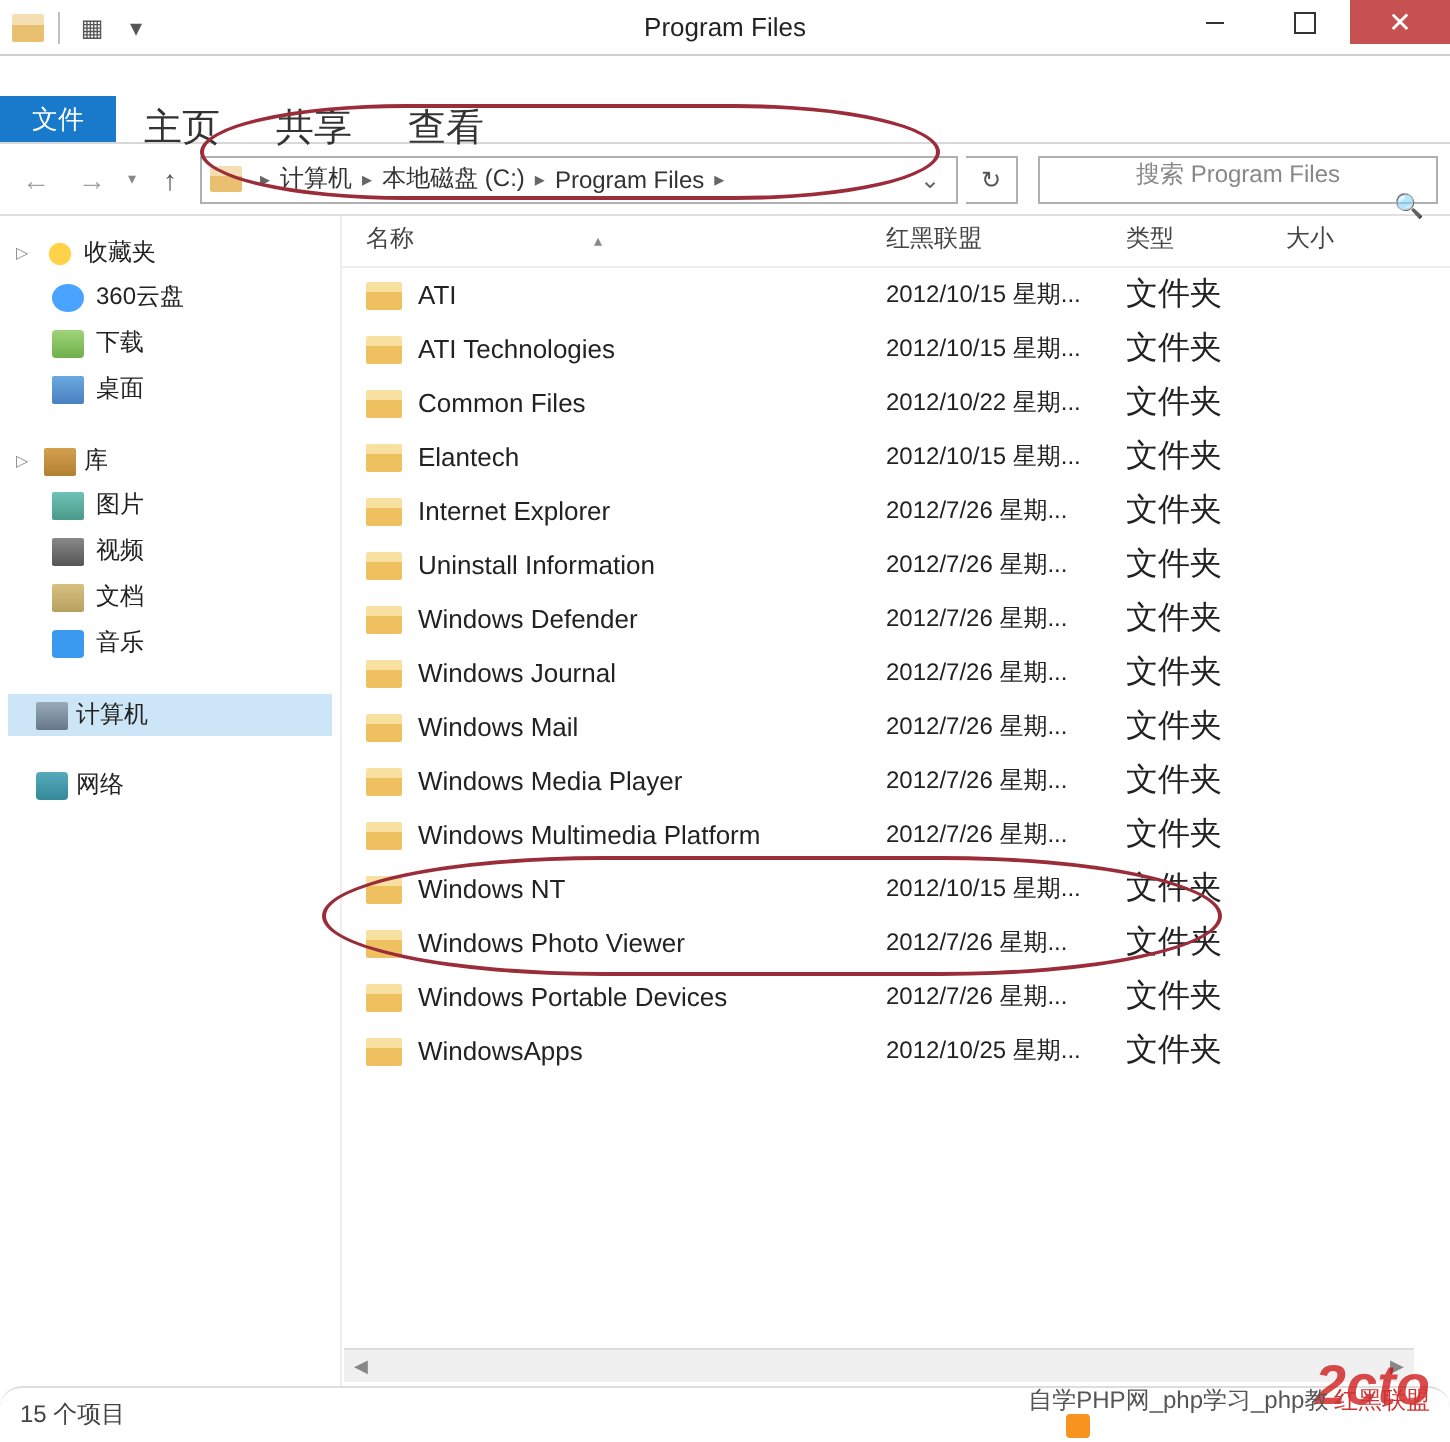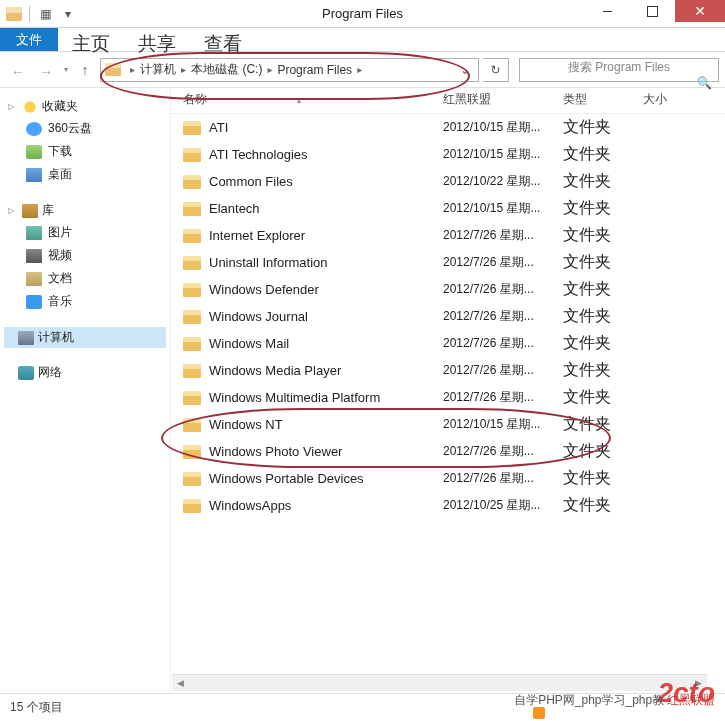--- a/index.html
+++ b/index.html
@@ -13,21 +13,21 @@
 .titlebar-btn { width: 18px; height: 18px; display: flex; align-items: center; justify-content: center; color: #555; }
 .titlebar-title { position: absolute; left: 50%; transform: translateX(-50%); font-size: 13px; color: #222; }
 .titlebar-right { position: absolute; right: 0; top: 0; display: flex; }
 .caption-btn { width: 45px; height: 22px; display: flex; align-items: center; justify-content: center; font-size: 11px; color: #333; }
 .caption-btn.min::after { content: ""; width: 9px; height: 1px; background: #333; }
 .caption-btn.max::after { content: ""; width: 9px; height: 9px; border: 1px solid #333; }
 .caption-btn.close { background: #c75050; color: #fff; width: 50px; font-size: 14px; }
 .caption-btn.close::after { content: "✕"; }
 
 
-.ribbon { height: 24px; background: #fff; display: flex; border-bottom: 1px solid #d8d8d8; }
+.ribbon { height: 24px; background: #fff; display: flex; border-bottom: 1px solid #d8d8d8; margin-top: 20px; }
 .ribbon-file { background: #1979ca; color: #fff; padding: 3px 16px; font-size: 13px; }
 .ribbon-tab { padding: 3px 14px; font-size: 19px; color: #333; }
 
 
 .navbar { height: 36px; display: flex; align-items: center; padding: 4px 6px; gap: 4px; border-bottom: 1px solid #e0e0e0; }
 .nav-btn { width: 24px; height: 24px; border-radius: 50%; display: flex; align-items: center; justify-content: center; color: #a0a0a0; font-size: 14px; }
 .nav-drop { font-size: 8px; color: #888; padding: 0 2px; }
 .nav-up { width: 22px; height: 22px; display: flex; align-items: center; justify-content: center; color: #555; font-size: 14px; }
 .addressbar { flex: 1; height: 24px; border: 1px solid #b0b0b0; display: flex; align-items: center; padding: 0 4px; background: #fff; position: relative; }
 .addressbar .folder-ico { width: 16px; height: 13px; background: linear-gradient(#f5deb3 40%, #e8c070 40%); border-radius: 1px; margin-right: 6px; }
@@ -71,21 +71,21 @@
 .filerow .fname { width: 234px; color: #222; font-size: 13px; }
 .filerow .fdate { width: 120px; color: #222; font-size: 12px; }
 .filerow .ftype { width: 80px; color: #222; font-size: 16px; }
 
 
 .annot { position: absolute; pointer-events: none; }
 .annot1 { top: 52px; left: 100px; width: 370px; height: 48px; border: 2px solid #9b2d3a; border-radius: 50% / 90%; z-index: 5; }
 .annot2 { top: 410px; left: 160px; width: 450px; height: 60px; border: 2px solid #9b2d3a; border-radius: 50% / 80%; z-index: 5; }
 
 
-.statusbar { position: absolute; bottom: 0; left: 0; right: 0; height: 28px; border-top: 1px solid #ddd; display: flex; align-items: center; padding: 0 10px; font-size: 12px; color: #444; background: #fff; }
+.statusbar { position: absolute; bottom: 0; left: 0; right: 0; height: 28px; border-top: 1px solid #ddd; display: flex; align-items: center; padding: 0 10px; font-size: 12px; color: #444; background: #fff; border-radius: 11px; }
 .watermark { position: absolute; right: 10px; bottom: 12px; color: #c00; font-family: Arial; font-size: 28px; font-weight: bold; opacity: 0.7; font-style: italic; }
 .watermark-sub { position: absolute; right: 10px; bottom: 12px; font-size: 10px; color: #555; }
 .watermark-ico { position: absolute; bottom: 2px; right: 180px; width:12px; height:12px; background:#f7931e; border-radius:2px; }
 
 .scroll-h { position: absolute; bottom: 30px; left: 172px; right: 18px; height: 17px; background: #f0f0f0; border-top: 1px solid #ddd; display:flex; }
 .scroll-h .arrow { width: 17px; text-align:center; color:#888; font-size:9px; line-height:17px; }
 .scroll-h .track { flex:1; }
 </style>
 </head>
 <body>

